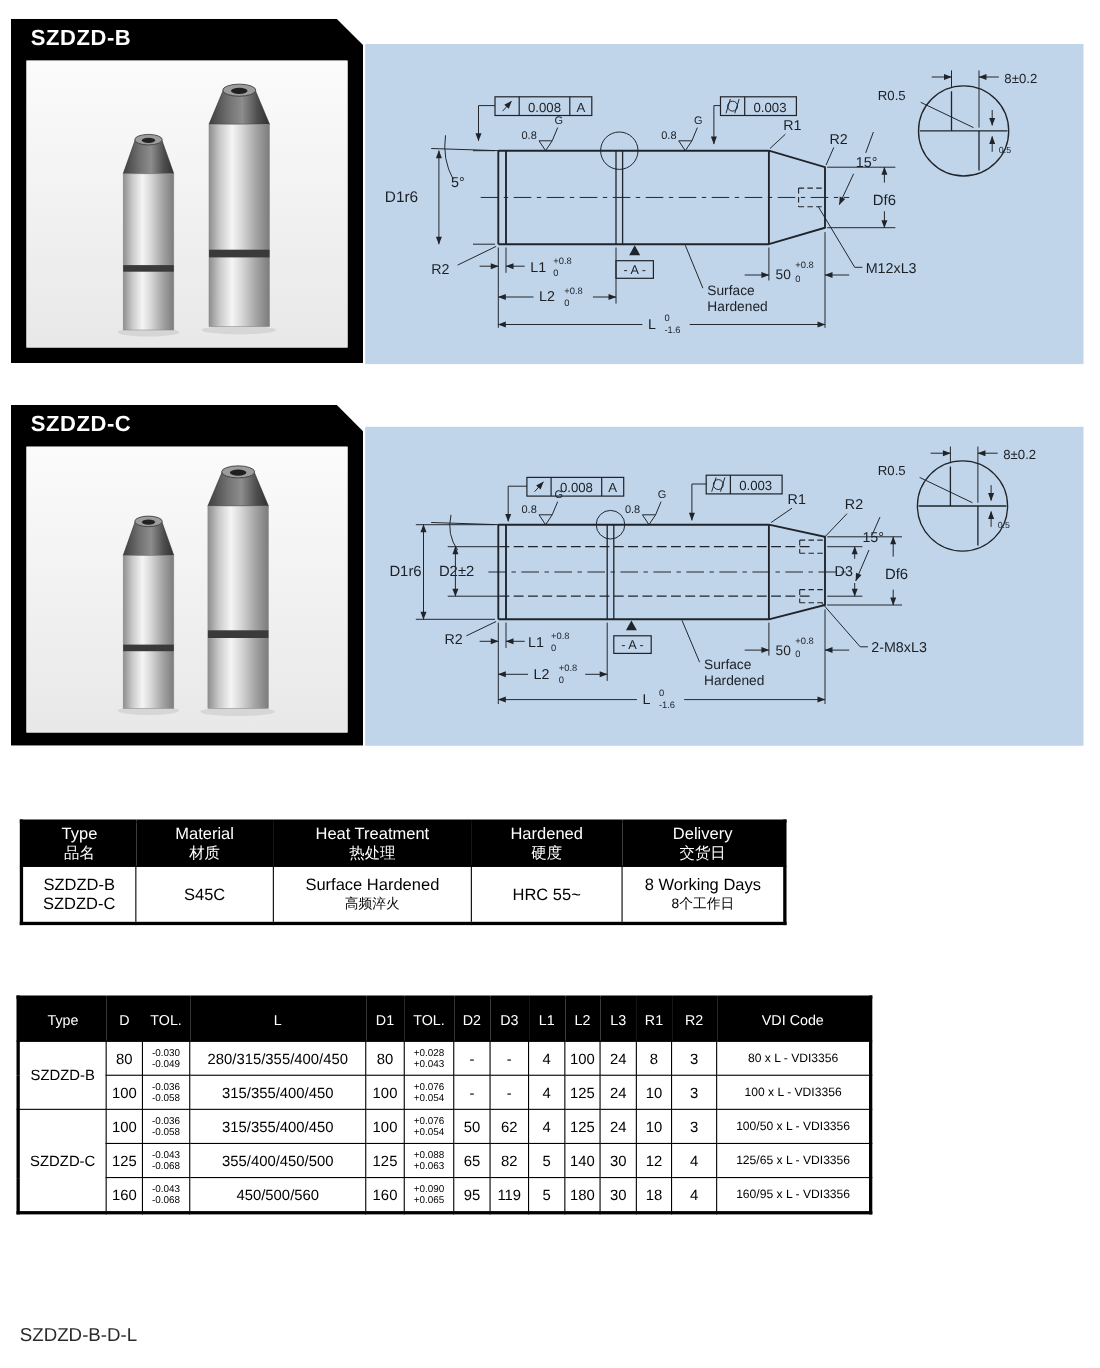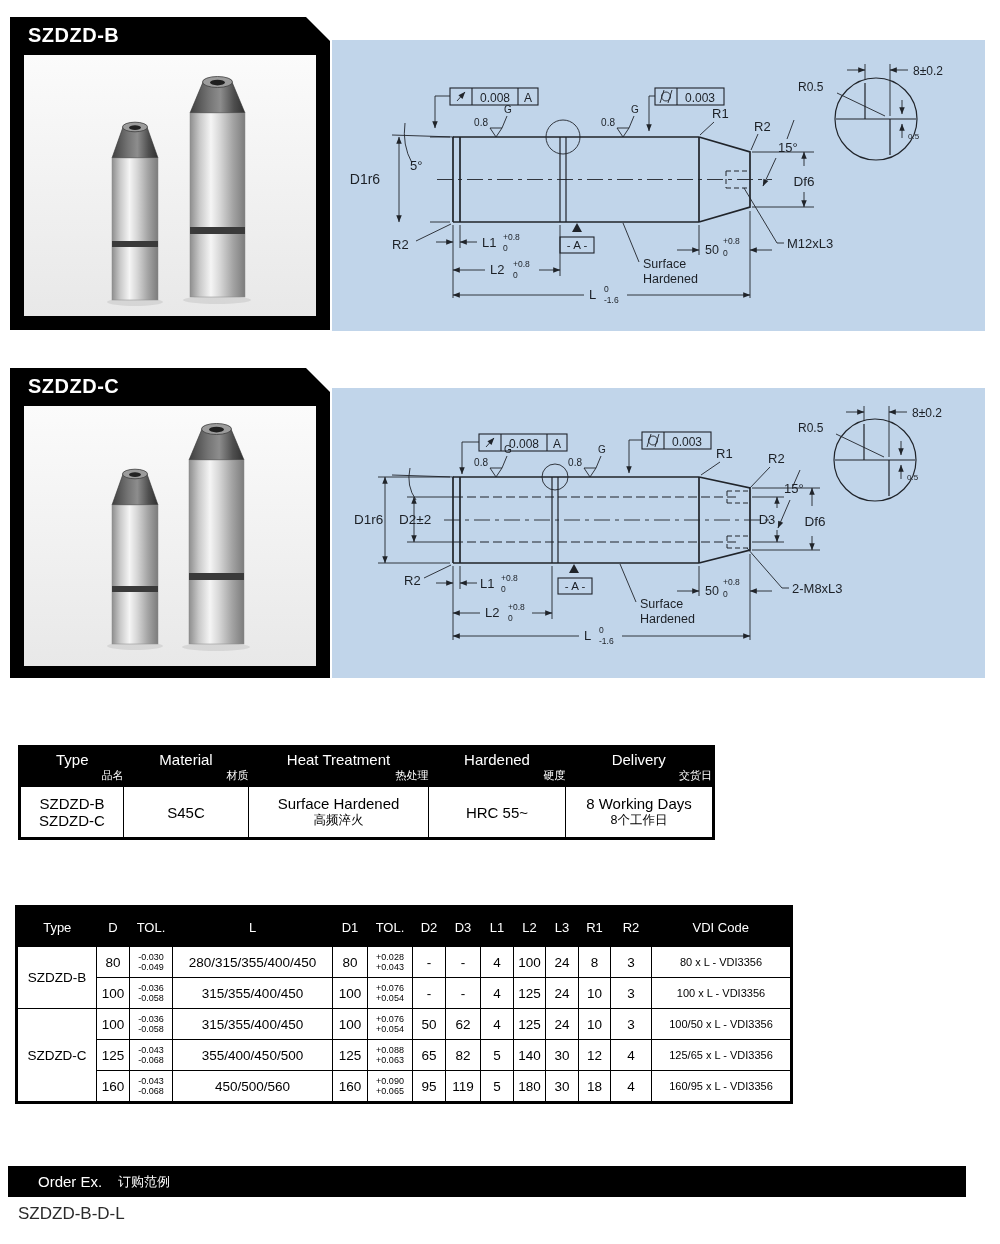--- a/index.html
+++ b/index.html
@@ -17,21 +17,21 @@
   .ol{stroke:#20242a;fill:none;stroke-width:1.7;}
   .ml{stroke:#20242a;fill:none;stroke-width:1.2;}
   .tl{stroke:#20242a;fill:none;stroke-width:0.9;}
   .ctr{stroke:#20242a;fill:none;stroke-width:0.9;stroke-dasharray:16 5 4 5;}
   .hid{stroke:#20242a;fill:none;stroke-width:1.1;stroke-dasharray:9 4;}
   .hid2{stroke:#20242a;fill:none;stroke-width:1;stroke-dasharray:5 3;}
   .fcf{stroke:#20242a;fill:none;stroke-width:1.1;}
   table{border-collapse:collapse;table-layout:fixed;position:absolute;background:#fff;border-radius:20px;}
   #spec{left:18px;top:745px;width:694px;border:3px solid #000;}
   #spec th{background:#000;color:#fff;font-weight:normal;padding:2px 0;height:34px;}
-  #spec th .en{font-size:15px;} #spec th .zh{font-size:11px;text-align:right;}
+  #spec th .en{font-size:15px;} #spec th .zh{font-size:14px;}
   #spec td{border:1.6px solid #000;text-align:center;height:48px;font-size:15px;}
   #spec td .sub{font-size:12.5px;}
   #dims{left:15px;top:905px;width:775px;border:3px solid #000;font-size:13.5px;}
   #dims th{background:#000;color:#fff;font-weight:normal;font-size:13px;height:36px;}
   #dims td{border:1.4px solid #000;text-align:center;height:30px;padding:0 1px;}
   #dims td.tol{font-size:9px;line-height:1.15;}
   #dims td.vdi{font-size:11px;}
   #orderbar{position:absolute;left:8px;top:1166px;width:958px;height:31px;background:#000;color:#fff;}
   #orderbar .en{position:absolute;left:30px;top:0;line-height:31px;font-size:15px;}
   #orderbar .zh{position:absolute;left:110px;top:0;line-height:31px;font-size:13px;}
@@ -607,19 +607,15 @@
       <td>5</td>
       <td>180</td>
       <td>30</td>
       <td>18</td>
       <td>4</td>
       <td class="vdi">160/95 x L - VDI3356</td>
     </tr>
   </tbody>
     </table>
 
-  <div id="orderbar">
-    <span class="en">Order Ex.</span>
-    <span class="zh">订购范例</span>
-  </div>
   <div id="orderex">SZDZD-B-D-L</div>
 
 </div>
 
 </body></html>

